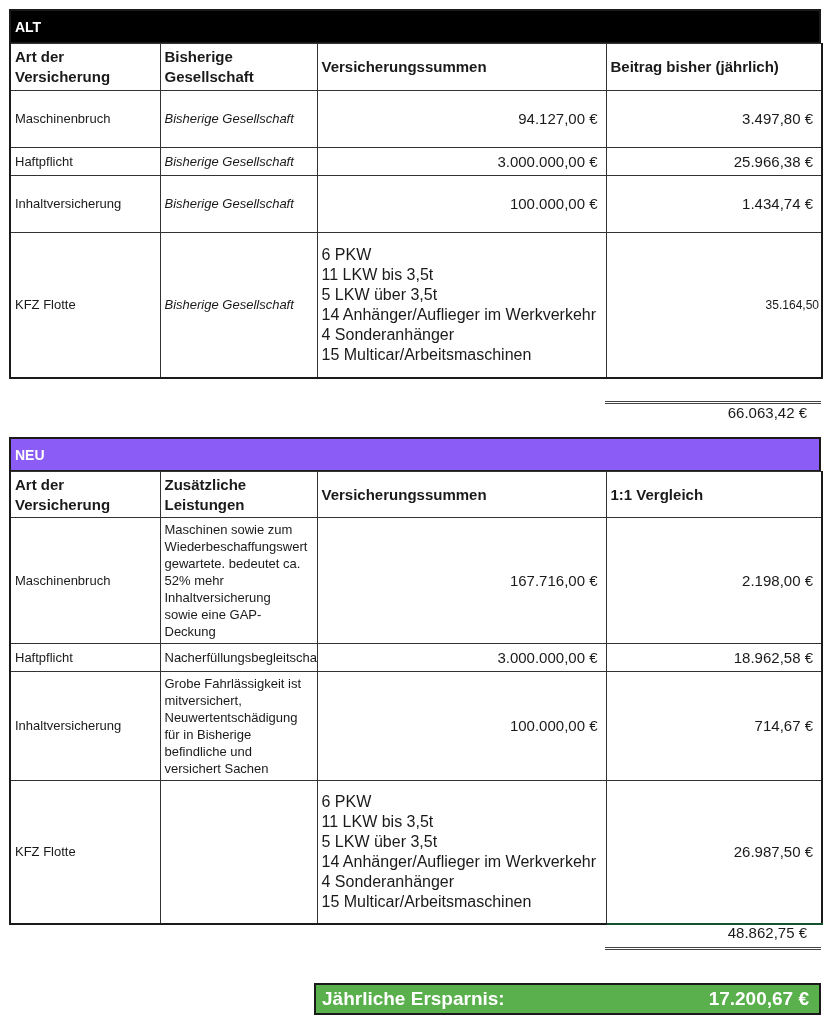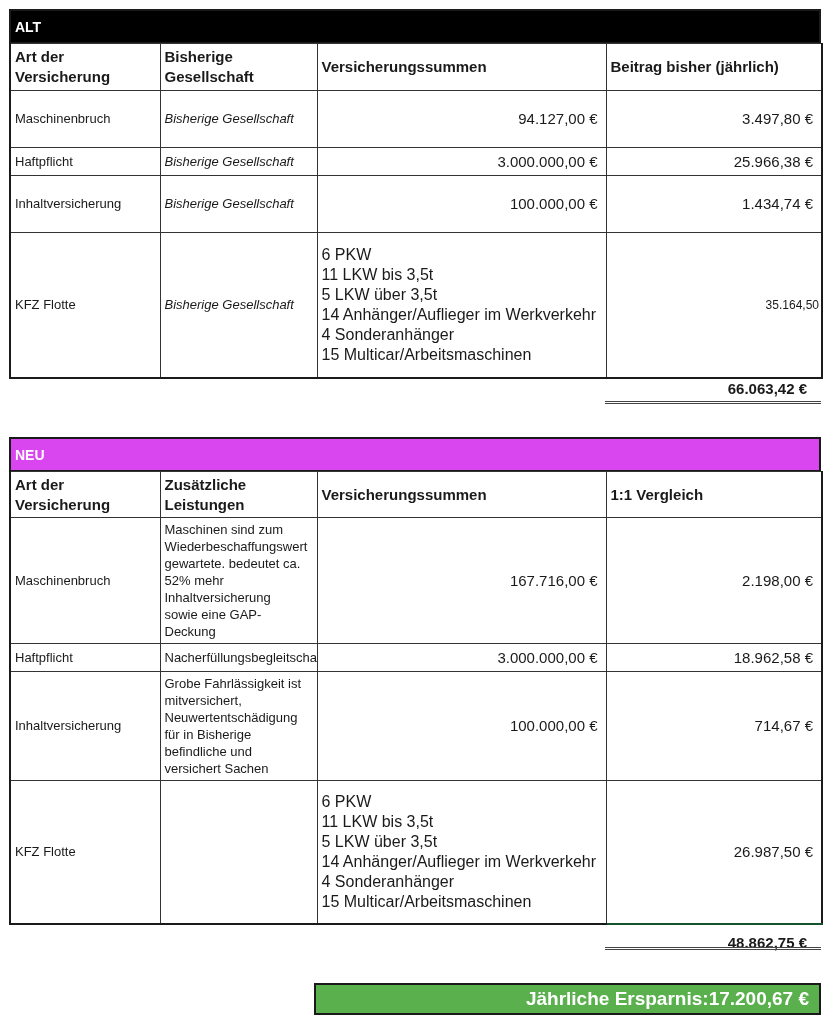--- a/index.html
+++ b/index.html
@@ -2,33 +2,33 @@
 <html><head>
 <meta charset="utf-8">
 <style>
   html, body { margin: 0; padding: 0; background: #ffffff; }
   body { width: 829px; height: 1024px; position: relative; overflow: hidden;
          font-family: "Liberation Sans", "DejaVu Sans", sans-serif; color: #1a1a1a; }
   .abs { position: absolute; box-sizing: border-box; }
   .section-bar { border: 2px solid #1a1a1a; color: #ffffff; font-weight: bold; font-size: 14px;
                  padding-left: 4px; display: flex; align-items: center; }
   .bar-alt { background: #000000; }
-  .bar-neu { background: #d946ef; }
+  .bar-neu { background: #8b5cf6; }
   table.grid { position: absolute; border-collapse: collapse; table-layout: fixed; }
   table.grid td { border: 1px solid #333; padding: 0 4px; vertical-align: middle; font-size: 13px; line-height: 18px; overflow: hidden; white-space: nowrap; }
   table.grid td.hdr { font-weight: bold; font-size: 15px; line-height: 20px; }
   table.grid td.num { text-align: right; padding-right: 8px; font-size: 15px; }
   table.grid td.num-small { text-align: right; padding-right: 2px; font-size: 12px; }
   table.grid td.it { font-style: italic; font-size: 13px; }
   table.grid td.wrap { white-space: normal; font-size: 13px; line-height: 17px; }
   table.grid td.list { font-size: 16px; line-height: 20px; white-space: nowrap; }
   .list div { white-space: nowrap; }
   table.grid td.lb { border-left: 2px solid #1a1a1a; }
   table.grid td.rb { border-right: 2px solid #1a1a1a; }
-  .total { font-weight: bold; font-size: 15px; text-align: right; padding-right: 14px; }
+  .total { font-weight: normal; font-size: 15px; text-align: right; padding-right: 14px; margin-top: 24px; }
   .dbl { border-top: 3px double #444; height: 4px; }
   .savings { background: #5ab04d; border: 2px solid #1a1a1a; color: #fff; font-weight: bold;
              font-size: 19px; display: flex; justify-content: space-between; align-items: center; padding: 0 10px 0 6px; }
 </style>
 </head>
 <body>
 
 <div class="abs section-bar bar-alt" style="left:9px; top:9px; width:812px; height:35px;">
   <span>ALT</span>
 </div>
@@ -102,21 +102,21 @@
     <td class="hdr lb"><span style="white-space:pre-line">Art der
 Versicherung</span></td>
     <td class="hdr"><span style="white-space:pre-line">Zusätzliche
 Leistungen</span></td>
     <td class="hdr">Versicherungssummen</td>
     <td class="hdr rb">1:1 Vergleich</td>
   </tr>
   <tr style="height:126px">
     <td class="lb">Maschinenbruch</td>
     <td class="wrap">
-      <div>Maschinen sind zum</div>
+      <div>Maschinen sowie zum</div>
       <div>Wiederbeschaffungswert</div>
       <div>gewartete. bedeutet ca.</div>
       <div>52% mehr</div>
       <div>Inhaltversicherung</div>
       <div>sowie eine GAP-Deckung</div>
     </td>
     <td class="num">167.716,00 €</td>
     <td class="num rb">2.198,00 €</td>
   </tr>
   <tr style="height:28px">
@@ -147,19 +147,19 @@
       <div>5 LKW über 3,5t</div>
       <div>14 Anhänger/Auflieger im Werkverkehr</div>
       <div>4 Sonderanhänger</div>
       <div>15 Multicar/Arbeitsmaschinen</div>
     </td>
     <td class="num rb" style="border-bottom:2px solid #14532d">26.987,50 €</td>
   </tr>
 </tbody>
   </table>
 
-<div class="abs total" style="left:605px; top:934px; width:216px; height:24px;">48.862,75 €</div>
+<div class="abs total" style="left:605px; top:900px; width:216px; height:24px;">48.862,75 €</div>
 <div class="abs dbl" style="left:605px; top:947px; width:216px;"></div>
 
-<div class="abs savings" style="left:314px; top:983px; width:507px; height:32px;justify-content:flex-end;">
+<div class="abs savings" style="left:314px; top:983px; width:507px; height:32px;">
   <span>Jährliche Ersparnis:</span>
   <span>17.200,67 €</span>
 </div>
 
 </body></html>

